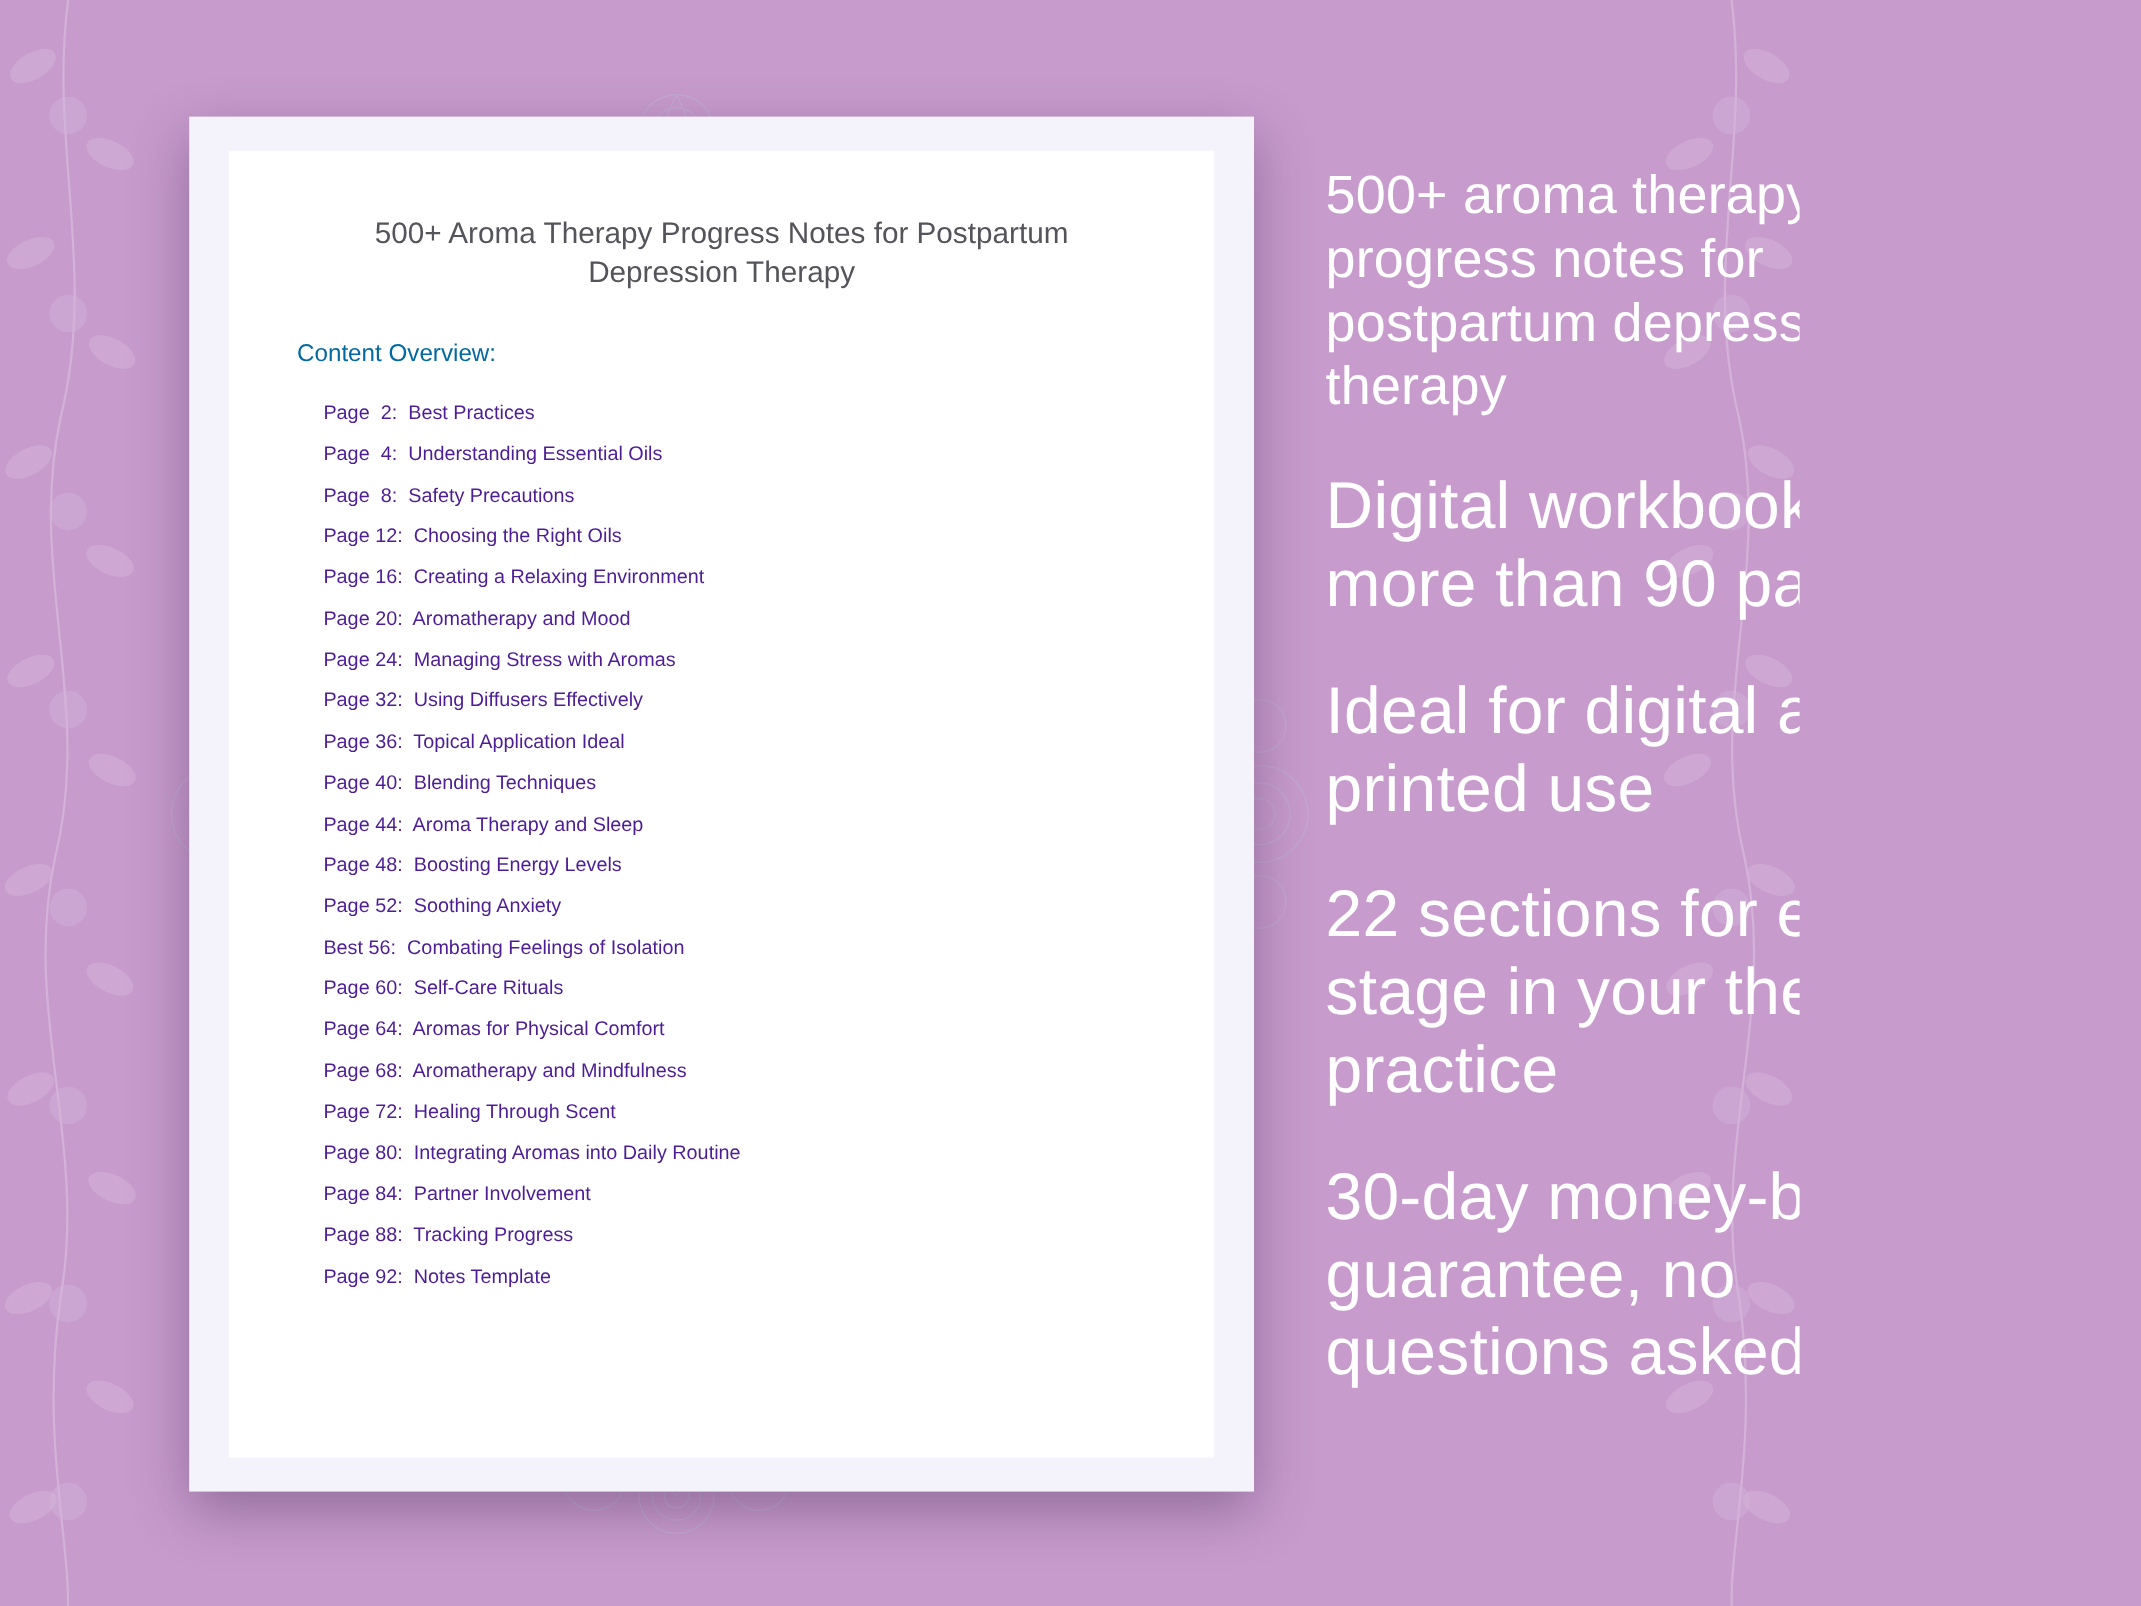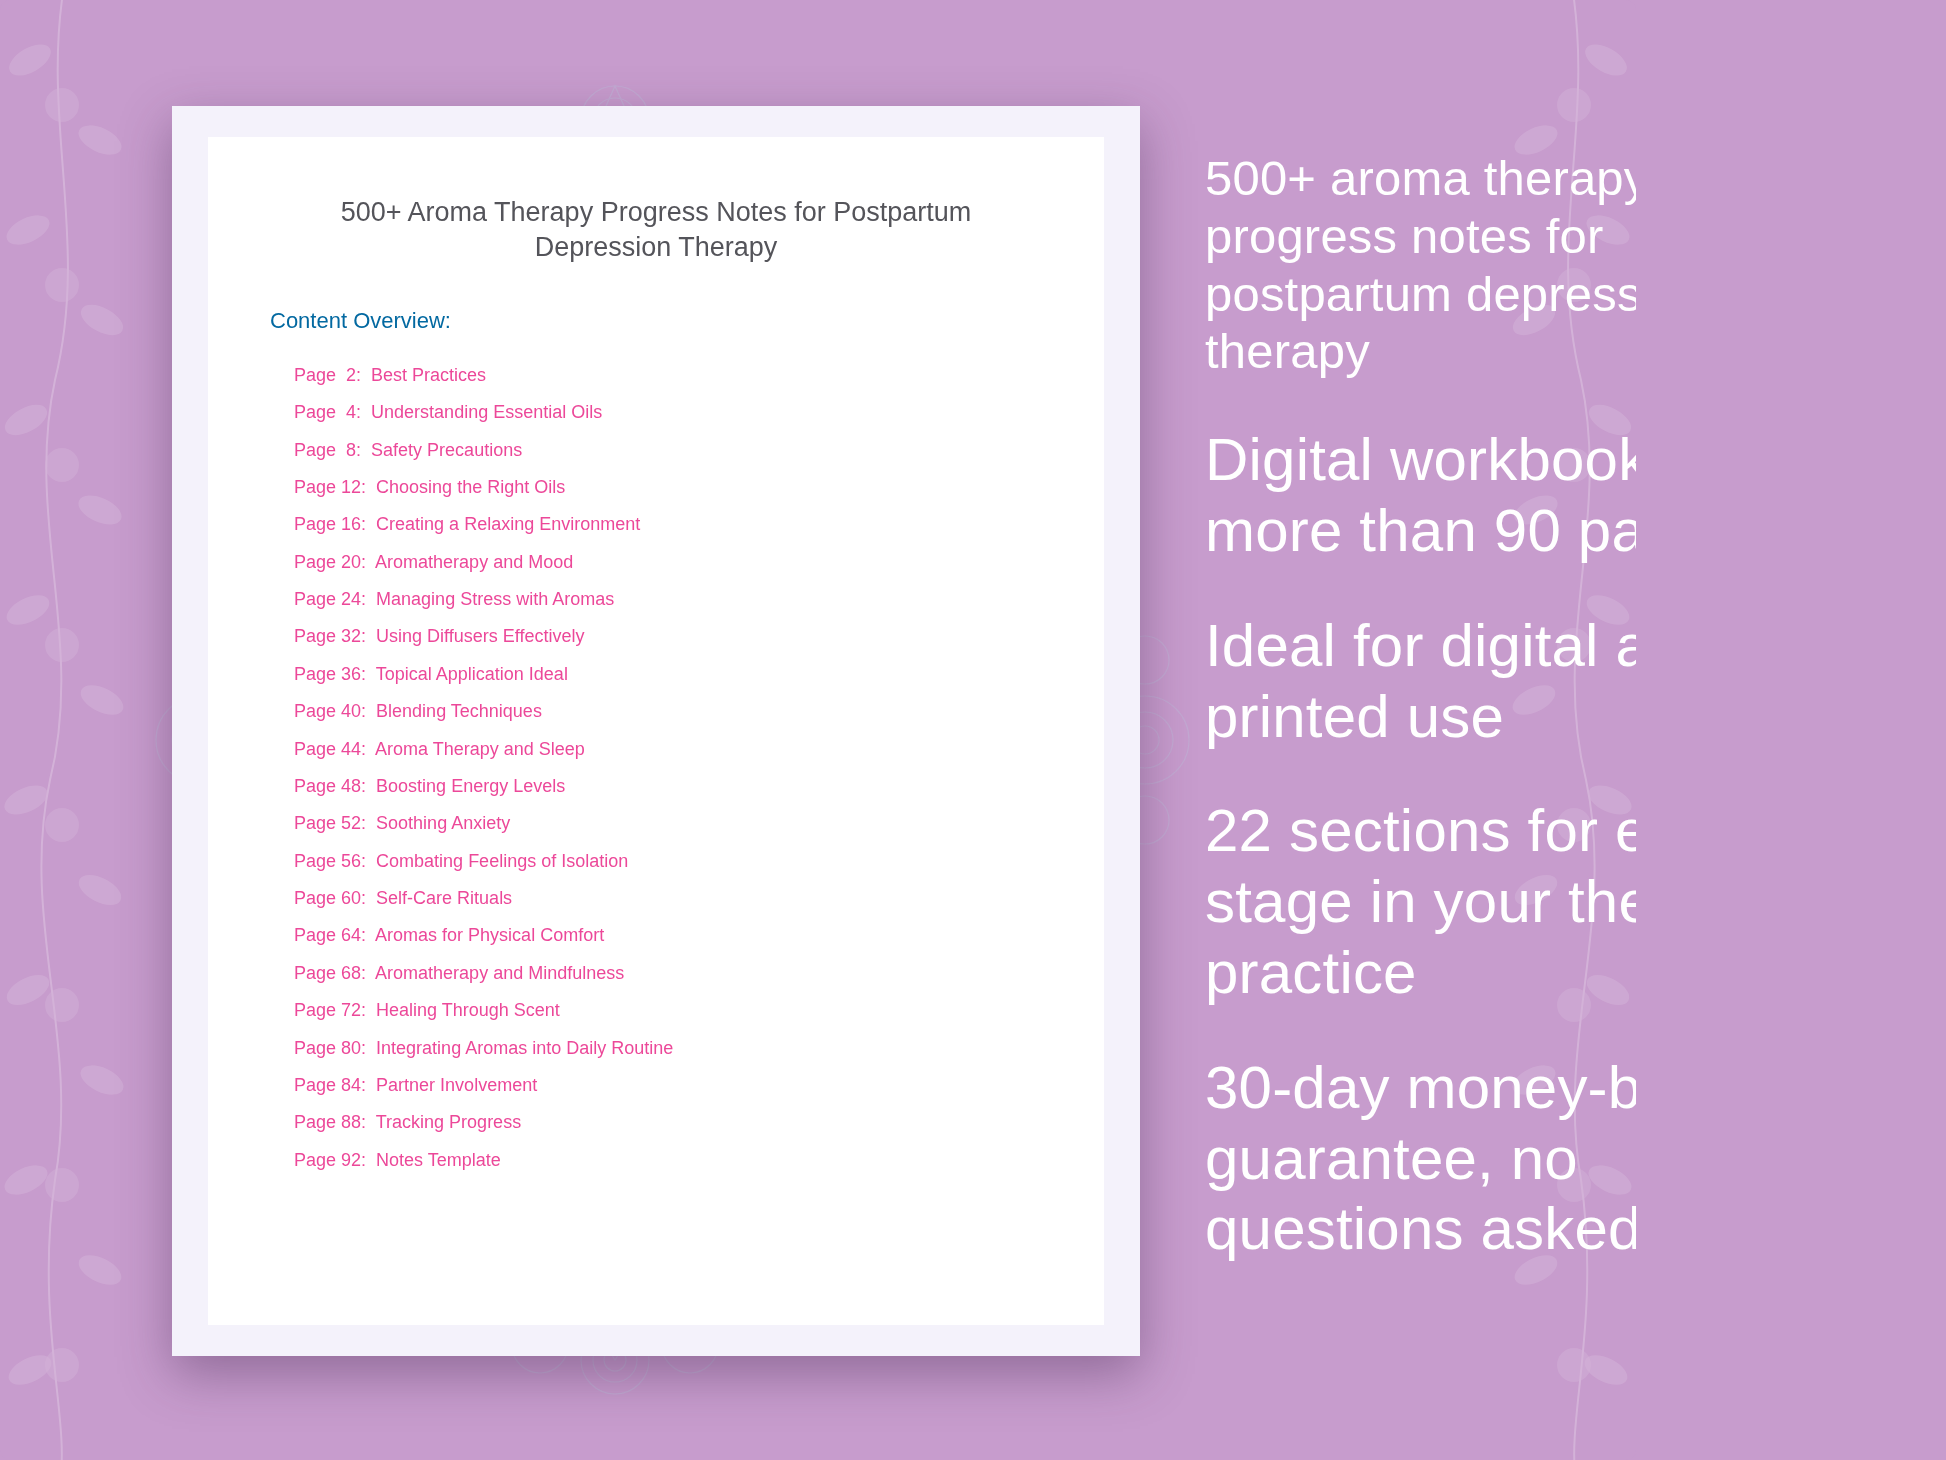--- a/index.html
+++ b/index.html
@@ -77,21 +77,21 @@
     font-size: 22px;
     color: #0369a1;
   }
   .toc {
     margin: 0;
     padding: 22px 0 0 86px;
     list-style: none;
   }
   .toc li {
     font-size: 18px;
-    color: #ec4899;
+    color: #4c1d95;
     line-height: 1.0;
     padding: 9.7px 0;
     white-space: pre;
   }
 
   
   .marketing {
     position: absolute;
     left: 1205px;
     top: 150px;
@@ -232,21 +232,21 @@
         <li><span>Page 12:</span>  <span>Choosing the Right Oils</span></li>
         <li><span>Page 16:</span>  <span>Creating a Relaxing Environment</span></li>
         <li><span>Page 20:</span>  <span>Aromatherapy and Mood</span></li>
         <li><span>Page 24:</span>  <span>Managing Stress with Aromas</span></li>
         <li><span>Page 32:</span>  <span>Using Diffusers Effectively</span></li>
         <li><span>Page 36:</span>  <span>Topical Application Ideal</span></li>
         <li><span>Page 40:</span>  <span>Blending Techniques</span></li>
         <li><span>Page 44:</span>  <span>Aroma Therapy and Sleep</span></li>
         <li><span>Page 48:</span>  <span>Boosting Energy Levels</span></li>
         <li><span>Page 52:</span>  <span>Soothing Anxiety</span></li>
-        <li><span>Page 56:</span>  <span>Combating Feelings of Isolation</span></li>
+        <li><span>Best 56:</span>  <span>Combating Feelings of Isolation</span></li>
         <li><span>Page 60:</span>  <span>Self-Care Rituals</span></li>
         <li><span>Page 64:</span>  <span>Aromas for Physical Comfort</span></li>
         <li><span>Page 68:</span>  <span>Aromatherapy and Mindfulness</span></li>
         <li><span>Page 72:</span>  <span>Healing Through Scent</span></li>
         <li><span>Page 80:</span>  <span>Integrating Aromas into Daily Routine</span></li>
         <li><span>Page 84:</span>  <span>Partner Involvement</span></li>
         <li><span>Page 88:</span>  <span>Tracking Progress</span></li>
         <li><span>Page 92:</span>  <span>Notes Template</span></li>
       </ul>
     </div>

